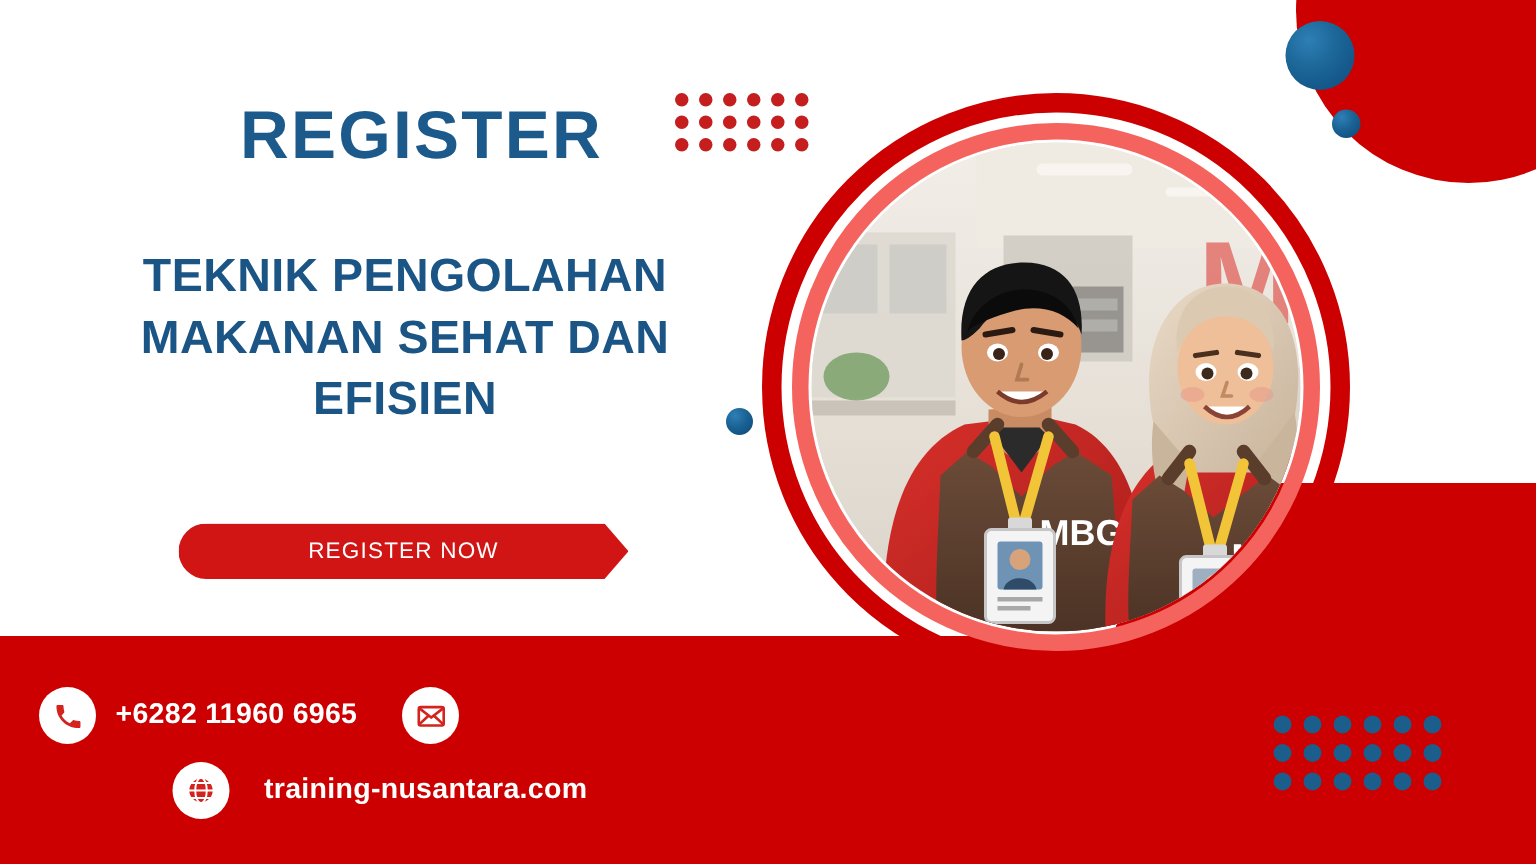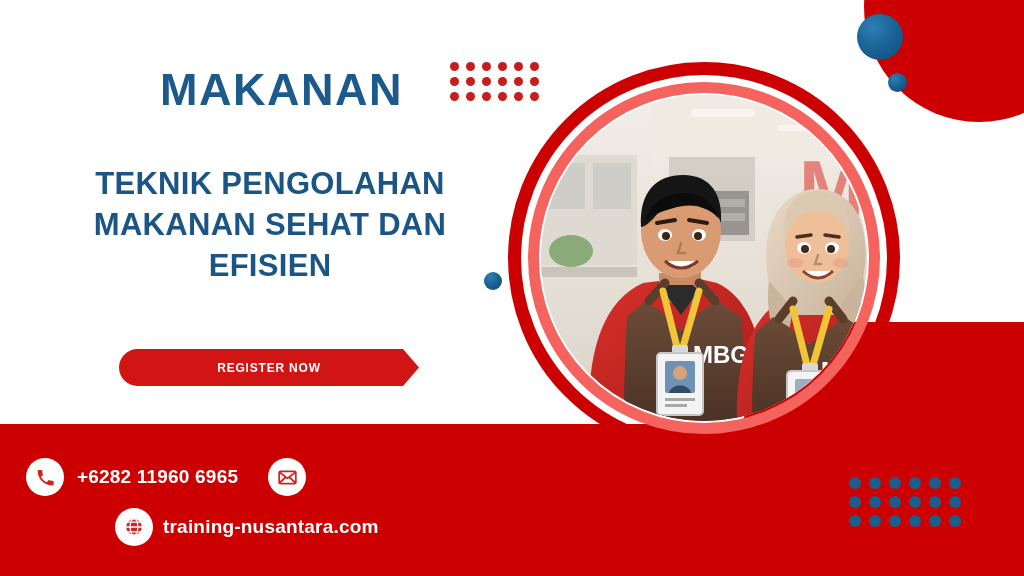--- a/index.html
+++ b/index.html
@@ -147,22 +147,22 @@
     color:#1A5585;
     z-index:5;
   }
 
   .cta-button {
     position:absolute;
     left:119px; top:349px;
     width:300px; height:37px;
     background:#D11414;
     color:#ffffff;
-    font-size:12px;
-    font-weight:bold;
+    font-size:15px;
+    font-weight:normal;
     letter-spacing:0.8px;
     display:flex;
     align-items:center;
     justify-content:center;
     border:none;
     cursor:pointer;
     z-index:7;
     border-radius:19px 0 0 19px;
     clip-path:polygon(0 0, calc(100% - 16px) 0, 100% 50%, calc(100% - 16px) 100%, 0 100%);
     font-family:"Liberation Sans", sans-serif;
@@ -190,21 +190,21 @@
   .c-icon svg { display:block; }
   .c-text {
     color:#ffffff;
     font-size:19px;
     font-weight:bold;
     letter-spacing:0.2px;
     white-space:nowrap;
   }
   .gap-phone  { margin-left:13px; }
   .gap-mail   { margin-left:22px; }
-  .gap-web    { margin-left:10px; }
+  .gap-web    { margin-left:23px; }
   .spacer-mid { width:30px; }
 </style>
 </head>
 <body>
 
 <div class="banner">
 
   <div class="blob-top-right"></div>
   <div class="blue-circle-lg"></div>
   <div class="blue-circle-sm"></div>
@@ -223,21 +223,21 @@
       <span></span>
       <span></span>
     <span></span>
       <span></span>
       <span></span>
       <span></span>
       <span></span>
       <span></span>
   </div>
 
-  <div class="headline">MAKANAN</div>
+  <div class="headline">REGISTER</div>
   <div class="subhead">TEKNIK PENGOLAHAN MAKANAN SEHAT DAN EFISIEN</div>
 
   <div class="blue-dot-mid"></div>
 
   <button class="cta-button">REGISTER NOW</button>
 
   <div class="footer-rise"></div>
 
   <div class="footer-band">
     <div class="fill"></div>

